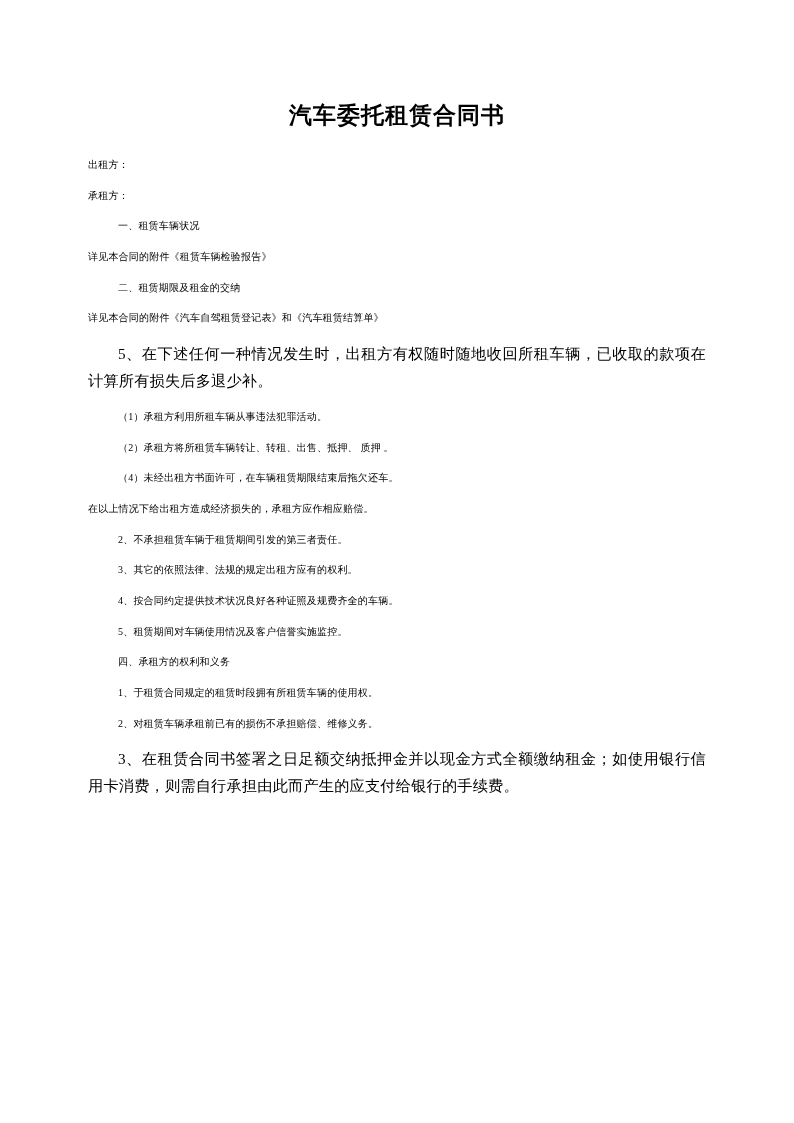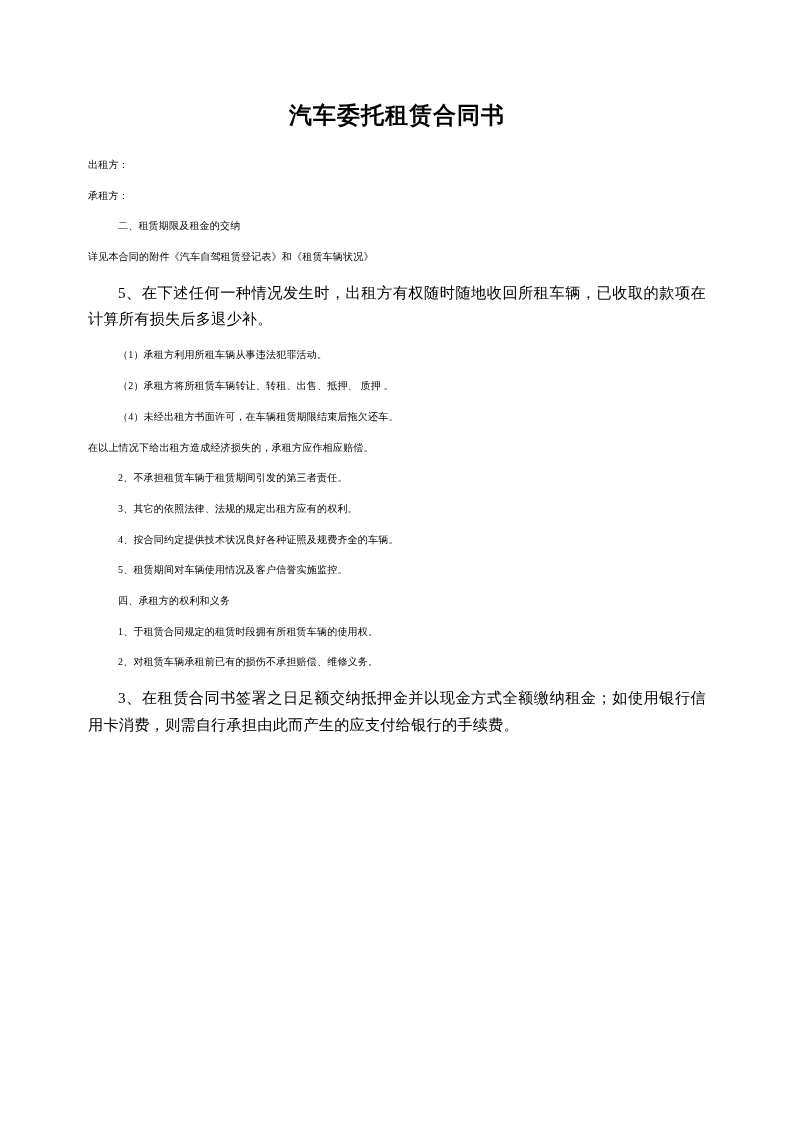--- a/index.html
+++ b/index.html
@@ -53,22 +53,24 @@
   }
 </style>
 </head>
 <body>
 
 <div class="page">
   <div class="doc-title">汽车委托租赁合同书</div>
 
   <p class="para noindent">出租方：</p>
   <p class="para noindent">承租方：</p>
+  <p class="para indent">一、租赁车辆状况</p>
+  <p class="para noindent">详见本合同的附件《租赁车辆检验报告》</p>
   <p class="para indent">二、租赁期限及租金的交纳</p>
-  <p class="para noindent">详见本合同的附件《汽车自驾租赁登记表》和《租赁车辆状况》</p>
+  <p class="para noindent">详见本合同的附件《汽车自驾租赁登记表》和《汽车租赁结算单》</p>
   <p class="blockpara">5、在下述任何一种情况发生时，出租方有权随时随地收回所租车辆，已收取的款项在计算所有损失后多退少补。</p>
   <p class="para indent">（1）承租方利用所租车辆从事违法犯罪活动。</p>
   <p class="para indent">（2）承租方将所租赁车辆转让、转租、出售、抵押、 质押 。</p>
   <p class="para indent">（4）未经出租方书面许可，在车辆租赁期限结束后拖欠还车。</p>
   <p class="para noindent">在以上情况下给出租方造成经济损失的，承租方应作相应赔偿。</p>
   <p class="para indent">2、不承担租赁车辆于租赁期间引发的第三者责任。</p>
   <p class="para indent">3、其它的依照法律、法规的规定出租方应有的权利。</p>
   <p class="para indent">4、按合同约定提供技术状况良好各种证照及规费齐全的车辆。</p>
   <p class="para indent">5、租赁期间对车辆使用情况及客户信誉实施监控。</p>
   <p class="para indent">四、承租方的权利和义务</p>

